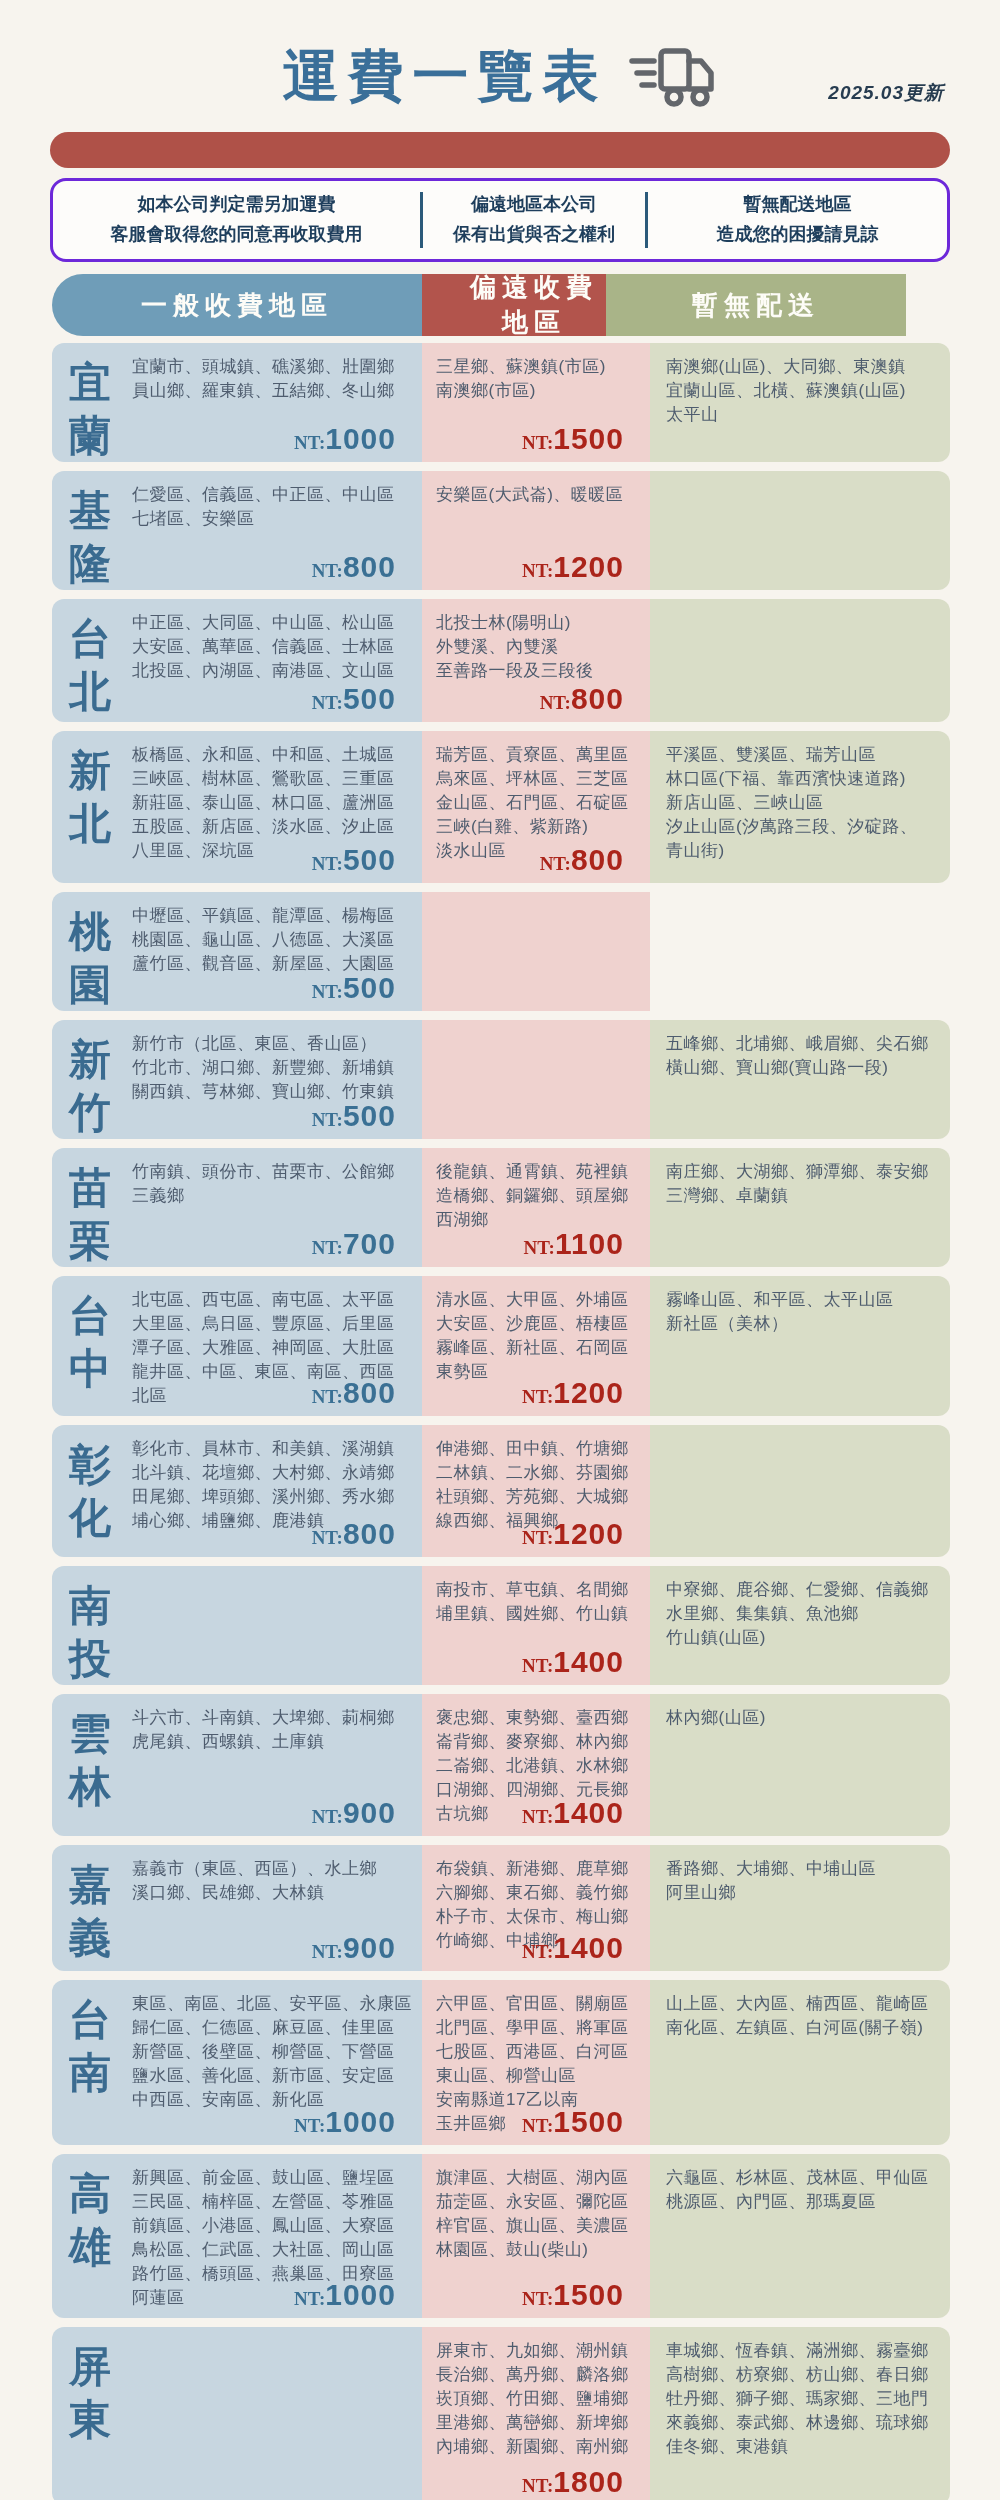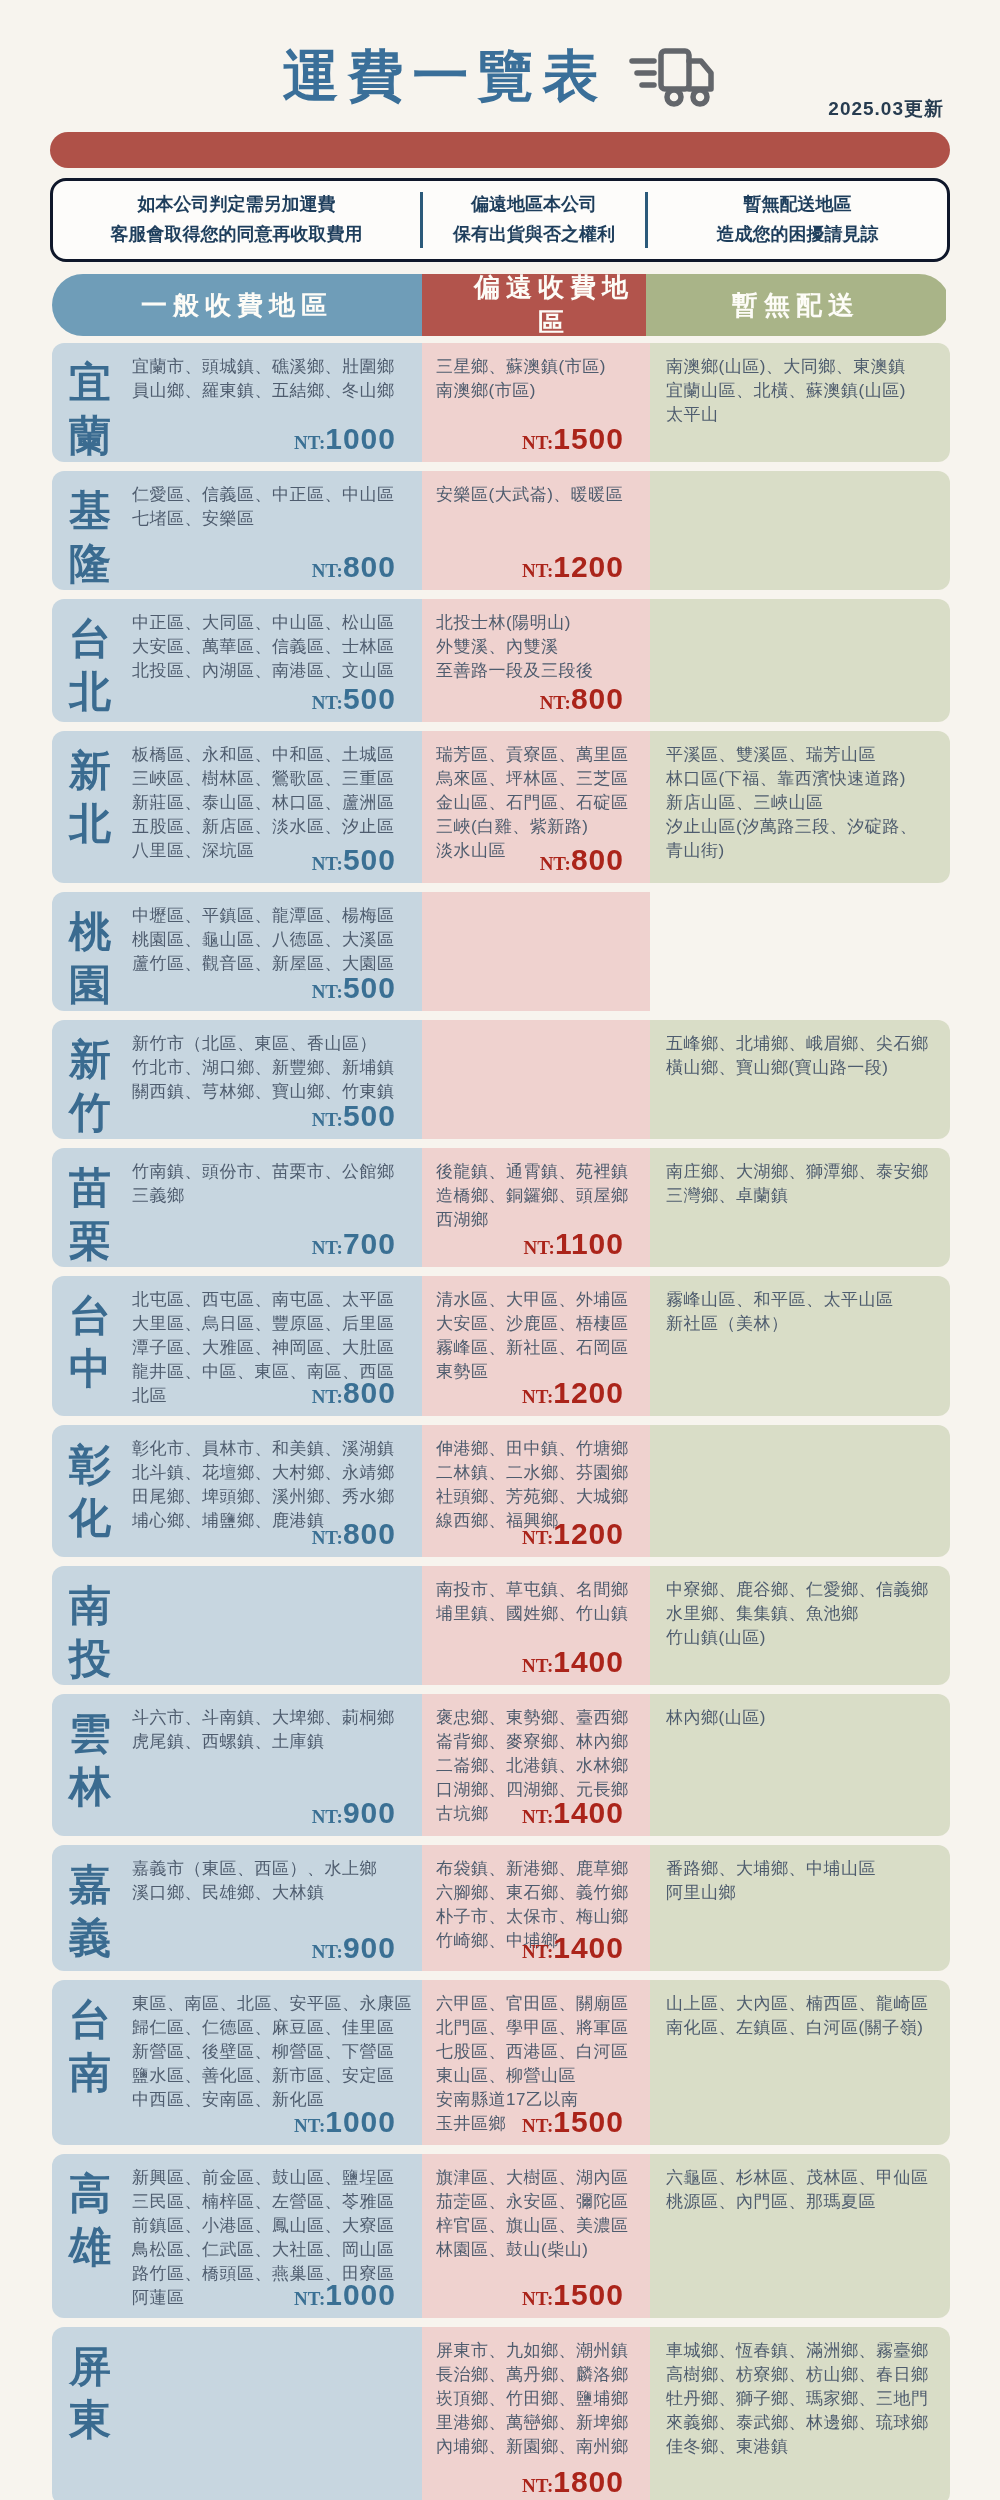--- a/index.html
+++ b/index.html
@@ -6,35 +6,35 @@
   html,body { background:#e8e8e8; }
   .page {
     position:relative; width:1000px; height:2500px; margin:0 auto;
     background:#f7f4ee; overflow:hidden;
     font-family:"Liberation Sans","DejaVu Sans",sans-serif;
     color:#4e5c6e;
   }
   
   .title-row { position:relative; height:128px; display:flex; align-items:center; justify-content:center; gap:20px; padding-top:26px; }
   .title { font-size:56px; font-weight:700; color:#3a6f99; letter-spacing:9px; }
-  .updated { position:absolute; right:56px; bottom:6px; font-size:19px; font-weight:700; color:#273c50; letter-spacing:1px; }
+  .updated { position:absolute; right:56px; bottom:22px; font-size:19px; font-weight:700; color:#273c50; letter-spacing:1px;font-style:italic; }
   
   .red-bar { margin:4px 50px 0; height:36px; background:#af5148; border-radius:18px; }
   
-  .notes-box { margin:10px 50px 0; height:84px; border:3px solid #0f172a; border-radius:16px; background:#fdfcfa;
+  .notes-box { margin:10px 50px 0; height:84px; border:3px solid #6d28d9; border-radius:16px; background:#fdfcfa;
                display:flex; align-items:stretch; }
   .note { display:flex; flex-direction:column; justify-content:center; text-align:center;
           font-size:18px; font-weight:700; color:#1e3e5c; line-height:1.65; }
   .note.n1 { width:367px; } .note.n2 { width:222px; } .note.n3 { flex:1; }
   .vdiv { width:3px; background:#2b5a7a; margin:11px 0; }
   
   .col-headers { margin:12px 0 0 52px; width:898px; height:62px; display:flex; border-radius:31px; overflow:hidden;text-align:center; }
   .col-h { display:flex; align-items:center; justify-content:center; color:#fdfcf7; font-size:26px; font-weight:700; letter-spacing:6px; }
   .col-h.blue  { width:370px; background:#6f9db8; }
-  .col-h.red   { width:224px; background:#b2544c;padding-left:40px; }
+  .col-h.red   { width:184px; background:#b2544c;padding-left:40px; }
   .col-h.green { width:300px; background:#a9b488; }
   
   .rows { margin:7px 0 0 52px; width:898px; }
   .row { display:flex; border-radius:12px; overflow:hidden; margin-bottom:9px; }
   .cell { position:relative; font-size:17px; line-height:24px; padding:12px 8px 8px 4px; letter-spacing:0.5px; }
   .cell.label   { width:76px; background:#c7d6e0; padding:14px 0 0 0; text-align:center; }
   .cell.general { width:294px; background:#c7d6e0; }
   .cell.remote  { width:228px; background:#efd2cf; padding-left:14px; }
   .cell.nodeliv { width:300px; background:#d9ddc7; padding-left:16px; }
   .label span { display:block; font-size:42px; font-weight:700; color:#3a6b90; line-height:1.25; letter-spacing:0; }

